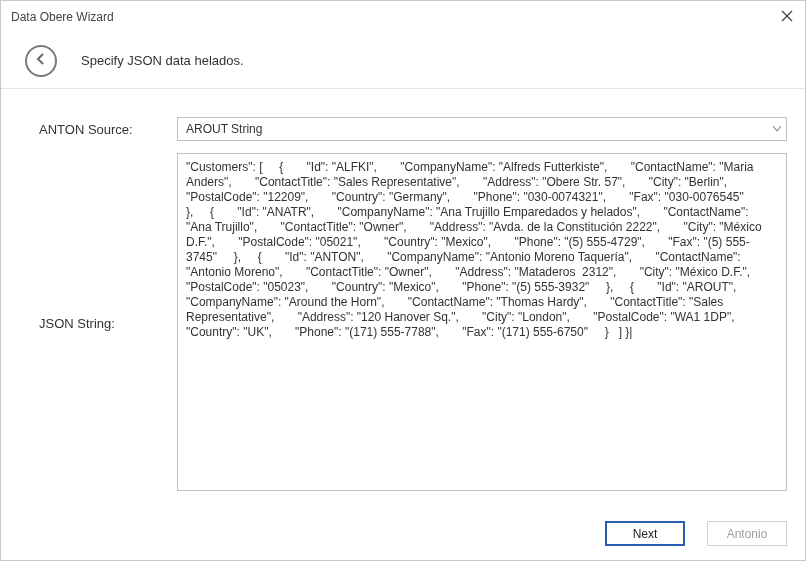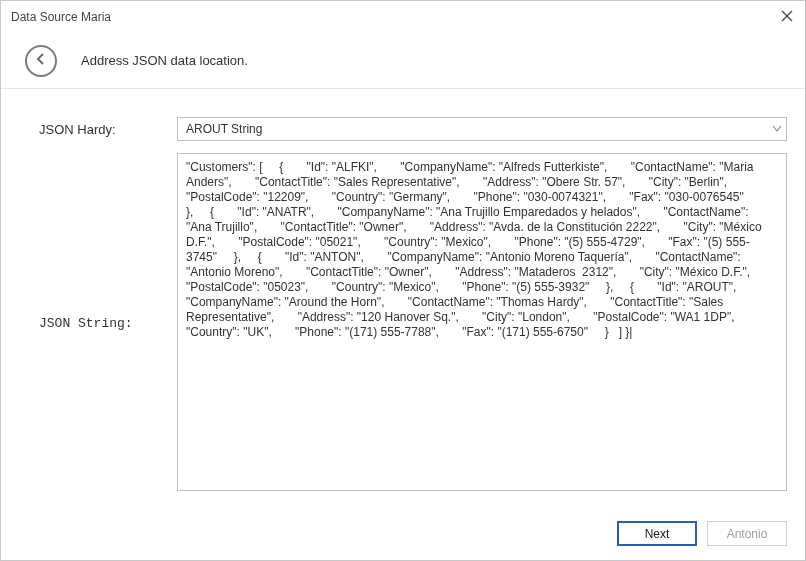--- a/index.html
+++ b/index.html
@@ -74,21 +74,20 @@
   .row-string { align-items: flex-start; }
   .label {
     width: 158px;
     flex-shrink: 0;
     padding-left: 20px;
     font-size: 13px;
     color: #333;
   }
   .row-string .label {
     align-self: center;
-    font-family: Liberation Mono, monospace;
   }
   .select-wrap {
     flex: 1;
     position: relative;
   }
   .select-field {
     width: 100%;
     height: 24px;
     border: 1px solid #c0c0c0;
     padding: 0 22px 0 8px;
@@ -120,21 +119,21 @@
     color: #333;
     resize: none;
     overflow-y: scroll;
     white-space: normal;
   }
   .footer {
     position: absolute;
     bottom: 14px;
     right: 18px;
     display: flex;
-    gap: 10px;
+    gap: 22px;
   }
   .btn {
     width: 80px;
     height: 25px;
     border: 1px solid #b5b5b5;
     background: #fff;
     font-size: 12px;
     display: flex;
     align-items: center;
     justify-content: center;
@@ -149,46 +148,46 @@
     border-color: #d0d0d0;
     cursor: default;
   }
 </style>
 </head>
 <body>
 
 <div class="window">
 
   <div class="titlebar">
-    <span class="titlebar-title">Data Source Maria</span>
+    <span class="titlebar-title">Data Obere Wizard</span>
     <div class="close-btn">
       <span>
         <svg viewBox="0 0 12 12">
             <line x1="1" y1="1" x2="11" y2="11" stroke="#444" stroke-width="1.2"></line>
             <line x1="11" y1="1" x2="1" y2="11" stroke="#444" stroke-width="1.2"></line>
           </svg>
       </span>
     </div>
   </div>
 
   <div class="header">
     <div class="back-btn">
       <span>
         <svg viewBox="0 0 14 14">
             <path d="M9 2 L4 7 L9 12" fill="none" stroke="#6a6a6a" stroke-width="2"></path>
           </svg>
       </span>
     </div>
-    <span class="subtitle">Address JSON data location.</span>
+    <span class="subtitle">Specify JSON data helados.</span>
   </div>
 
   <div class="content">
 
     <div class="form-row row-source">
-      <div class="label">JSON Hardy:</div>
+      <div class="label">ANTON Source:</div>
       <div class="select-wrap">
         <div class="select-field">AROUT String</div>
         <span class="select-caret">
           <svg viewBox="0 0 8 6">
               <path d="M0 0 L4 5 L8 0" fill="none" stroke="#666" stroke-width="1"></path>
             </svg>
         </span>
       </div>
     </div>
 

